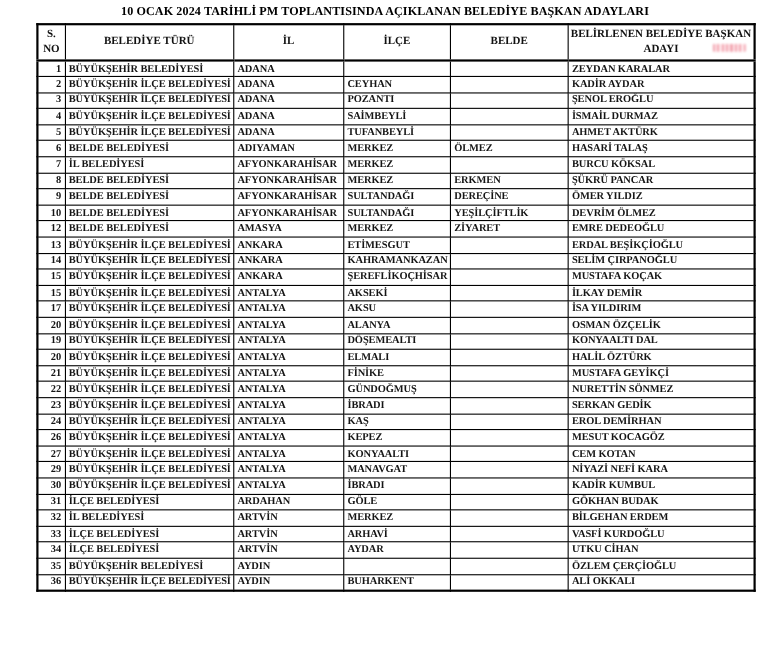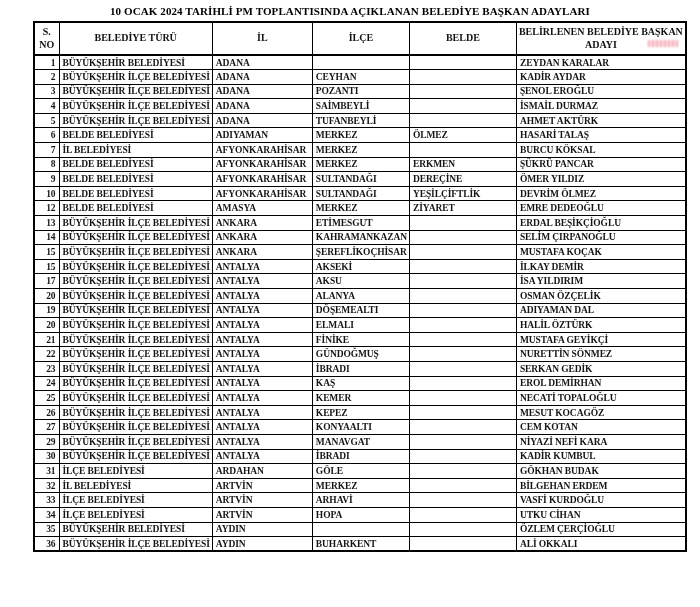--- a/index.html
+++ b/index.html
@@ -244,21 +244,21 @@
           <td class="c-district">ALANYA</td>
           <td class="c-town"></td>
           <td class="c-candidate">OSMAN ÖZÇELİK</td>
         </tr>
         <tr>
           <td class="c-no">19</td>
           <td class="c-type">BÜYÜKŞEHİR İLÇE BELEDİYESİ</td>
           <td class="c-province">ANTALYA</td>
           <td class="c-district">DÖŞEMEALTI</td>
           <td class="c-town"></td>
-          <td class="c-candidate">ADIYAMAN DAL</td>
+          <td class="c-candidate">KONYAALTI DAL</td>
         </tr>
         <tr>
           <td class="c-no">20</td>
           <td class="c-type">BÜYÜKŞEHİR İLÇE BELEDİYESİ</td>
           <td class="c-province">ANTALYA</td>
           <td class="c-district">ELMALI</td>
           <td class="c-town"></td>
           <td class="c-candidate">HALİL ÖZTÜRK</td>
         </tr>
         <tr>
@@ -285,28 +285,20 @@
           <td class="c-town"></td>
           <td class="c-candidate">SERKAN GEDİK</td>
         </tr>
         <tr>
           <td class="c-no">24</td>
           <td class="c-type">BÜYÜKŞEHİR İLÇE BELEDİYESİ</td>
           <td class="c-province">ANTALYA</td>
           <td class="c-district">KAŞ</td>
           <td class="c-town"></td>
           <td class="c-candidate">EROL DEMİRHAN</td>
-        </tr>
-        <tr>
-          <td class="c-no">25</td>
-          <td class="c-type">BÜYÜKŞEHİR İLÇE BELEDİYESİ</td>
-          <td class="c-province">ANTALYA</td>
-          <td class="c-district">KEMER</td>
-          <td class="c-town"></td>
-          <td class="c-candidate">NECATİ TOPALOĞLU</td>
         </tr>
         <tr>
           <td class="c-no">26</td>
           <td class="c-type">BÜYÜKŞEHİR İLÇE BELEDİYESİ</td>
           <td class="c-province">ANTALYA</td>
           <td class="c-district">KEPEZ</td>
           <td class="c-town"></td>
           <td class="c-candidate">MESUT KOCAGÖZ</td>
         </tr>
         <tr>
@@ -354,21 +346,21 @@
           <td class="c-type">İLÇE BELEDİYESİ</td>
           <td class="c-province">ARTVİN</td>
           <td class="c-district">ARHAVİ</td>
           <td class="c-town"></td>
           <td class="c-candidate">VASFİ KURDOĞLU</td>
         </tr>
         <tr>
           <td class="c-no">34</td>
           <td class="c-type">İLÇE BELEDİYESİ</td>
           <td class="c-province">ARTVİN</td>
-          <td class="c-district">HOPA</td>
+          <td class="c-district">AYDAR</td>
           <td class="c-town"></td>
           <td class="c-candidate">UTKU CİHAN</td>
         </tr>
         <tr>
           <td class="c-no">35</td>
           <td class="c-type">BÜYÜKŞEHİR BELEDİYESİ</td>
           <td class="c-province">AYDIN</td>
           <td class="c-district"></td>
           <td class="c-town"></td>
           <td class="c-candidate">ÖZLEM ÇERÇİOĞLU</td>

